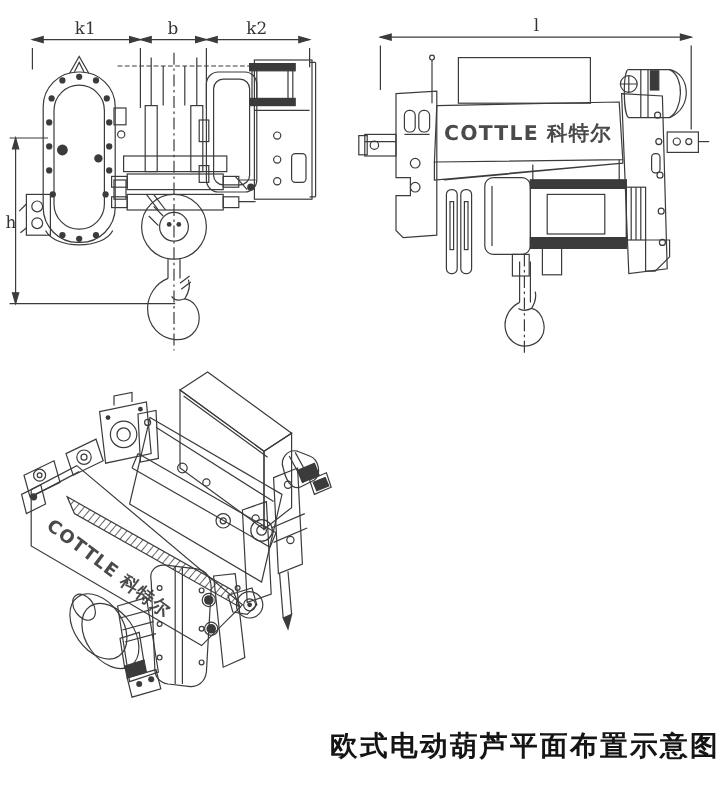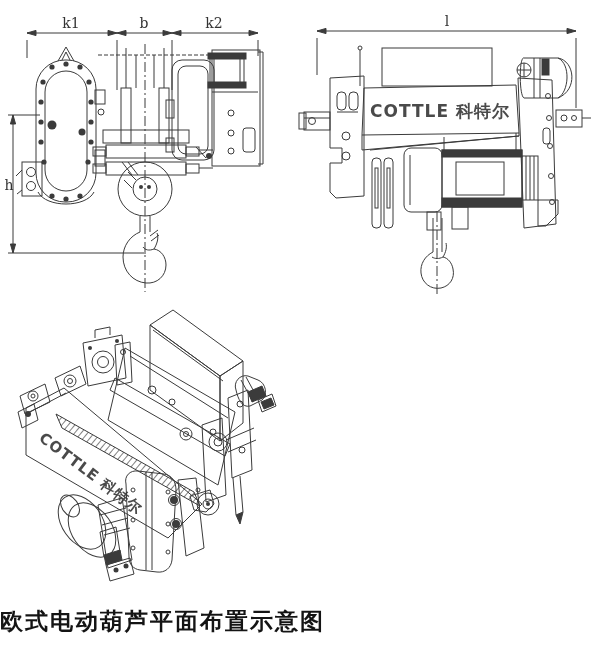--- a/index.html
+++ b/index.html
@@ -10,21 +10,21 @@
   }
   svg{position:absolute;left:0;top:0;}
   .dim-label{
     font-family:"DejaVu Serif",serif;font-size:14px;fill:#333;stroke:none;
   }
   .brand-text{
     font-family:"DejaVu Sans","Liberation Sans",sans-serif;
     font-weight:bold;fill:#4a4a4a;stroke:none;letter-spacing:1px;
   }
   .caption{
-    position:absolute;left:0;right:0;top:606px;text-align:left;
+    position:absolute;left:0;right:0;top:606px;text-align:right;
     font-size:23px;font-weight:600;color:#141414;letter-spacing:2px;
     font-family:"DejaVu Sans","Liberation Sans",sans-serif;
   }
 </style>
 </head>
 <body>
 
 <div class="page">
 <svg width="600" height="661" viewBox="0 0 600 661">
   <defs>

